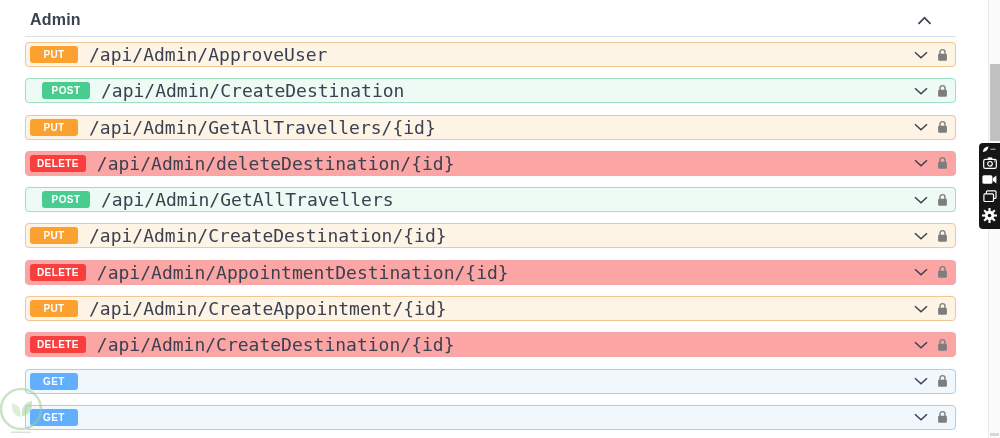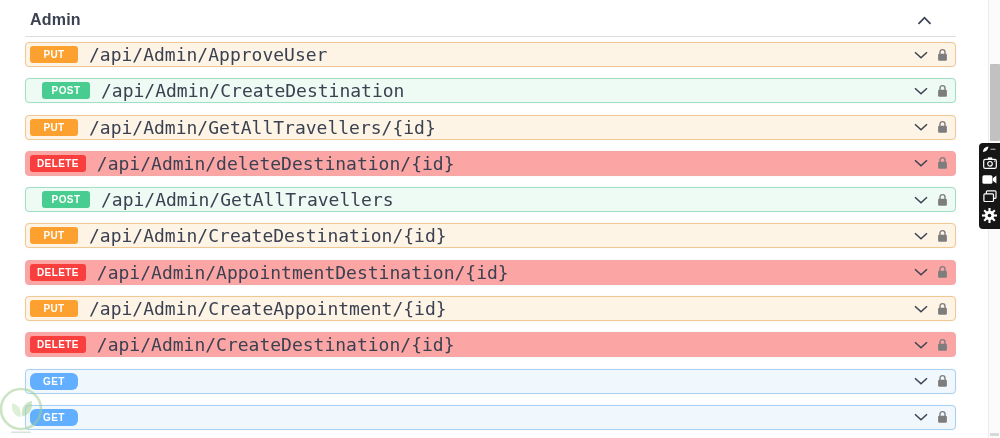--- a/index.html
+++ b/index.html
@@ -38,21 +38,21 @@
   .badge {
     min-width:48px; height:17px; line-height:17px;
     border-radius:3px;
     color:#fff; font-size:10px; font-weight:bold; text-align:center;
     letter-spacing:.4px; padding:0 7px;
     font-family:"Liberation Sans", sans-serif;
   }
   .m-put    .badge { background:#fca130; }
   .m-post   .badge { background:#49cc90;margin-left:12px; }
   .m-delete .badge { background:#f93e3e; }
-  .m-get    .badge { background:#61affe;border-radius:6px; }
+  .m-get    .badge { background:#61affe; }
   .path {
     margin-left:11px;
     font-family:"DejaVu Sans Mono", monospace;
     font-size:18px; font-weight:normal; color:#3b4151;
   }
   .row-right { margin-left:auto; display:flex; align-items:center; gap:9px; }
   .icon-btn { background:none; border:none; cursor:pointer; line-height:0; padding:0; }
 
   
   .scrollbar {

